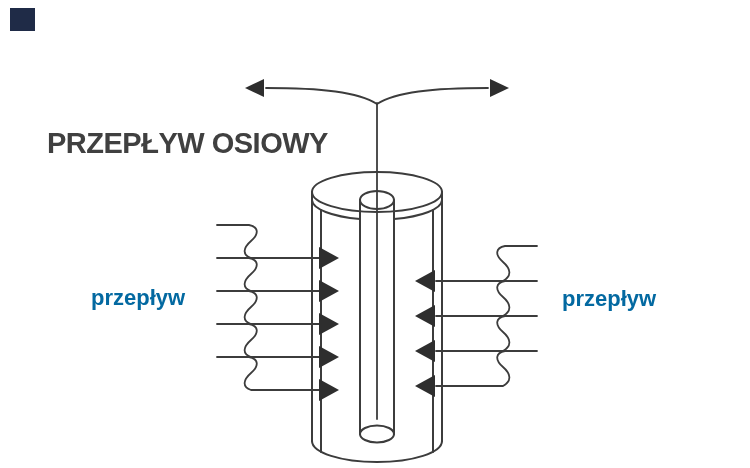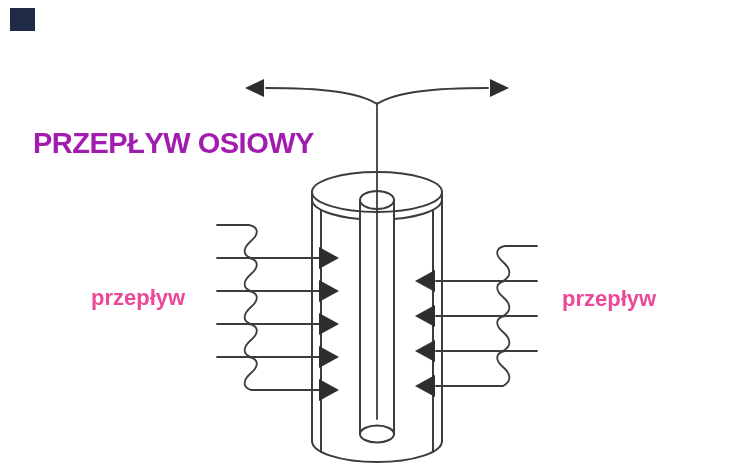--- a/index.html
+++ b/index.html
@@ -8,33 +8,33 @@
     width:750px;height:468px;
     background:#ffffff;
     overflow:hidden;
     font-family:"Liberation Sans", sans-serif;
   }
   .corner-square{
     position:absolute;left:10px;top:8px;width:25px;height:23px;
     background:#1f2b47;
   }
   .title{
-    position:absolute;left:33px;top:127px;
+    position:absolute;left:47px;top:127px;
     font-size:29px;font-weight:bold;letter-spacing:-0.5px;
-    color:#a21caf;white-space:nowrap;
+    color:#404040;white-space:nowrap;
   }
   .top-label{
     position:absolute;left:384px;top:38px;transform:translateX(-50%);
     font-size:23px;font-weight:bold;letter-spacing:-0.5px;
     color:#3c3c3c;white-space:nowrap;
   }
   .side-label{
     position:absolute;
     font-size:22px;font-weight:bold;
-    color:#ec4899;white-space:nowrap;
+    color:#0369a1;white-space:nowrap;
   }
   .side-label.left{left:91px;top:285px;}
   .side-label.right{left:562px;top:286px;}
   svg{position:absolute;left:0;top:0;}
   .ln{fill:none;stroke:#3c3c3c;stroke-width:2;stroke-linecap:round;stroke-linejoin:round;}
   .ln-thin{fill:none;stroke:#3c3c3c;stroke-width:1.8;stroke-linecap:round;}
   .fillwhite{fill:#ffffff;stroke:#3c3c3c;stroke-width:2;}
   .head{fill:#2e2e2e;stroke:none;}
 </style>
 </head>

